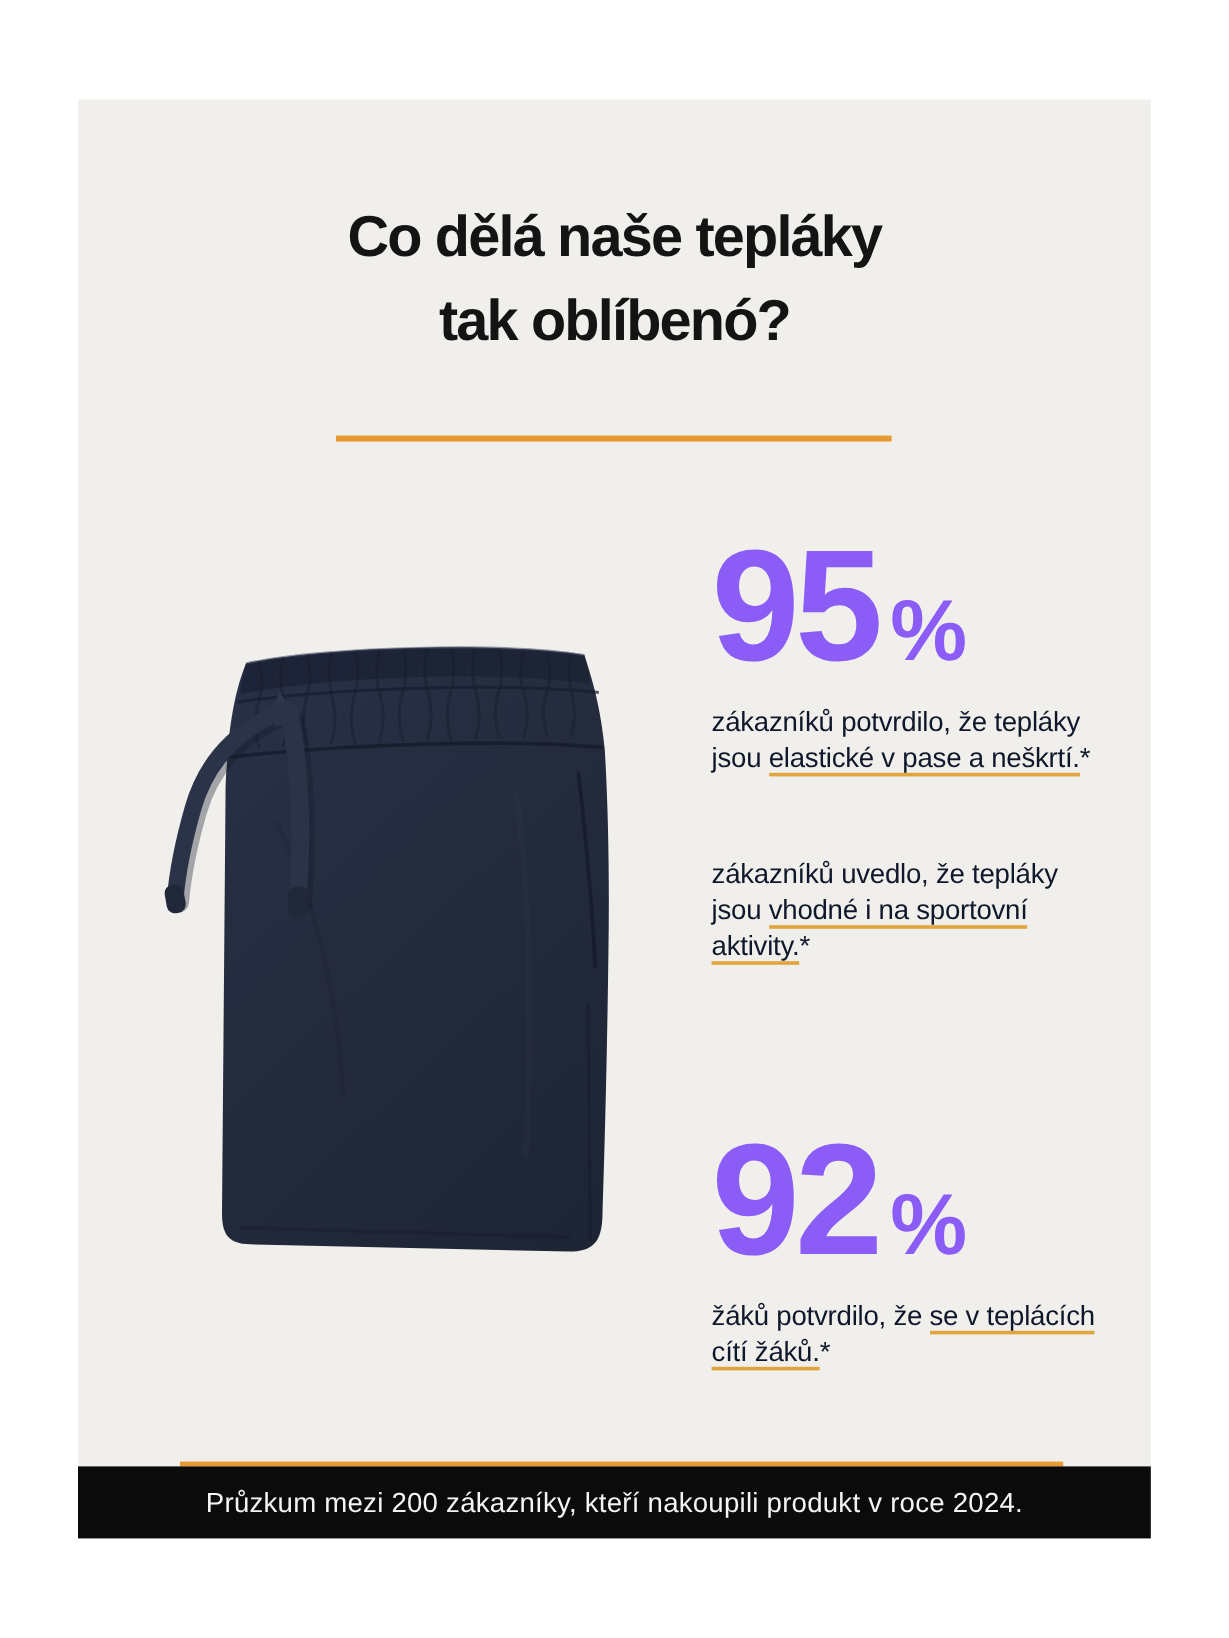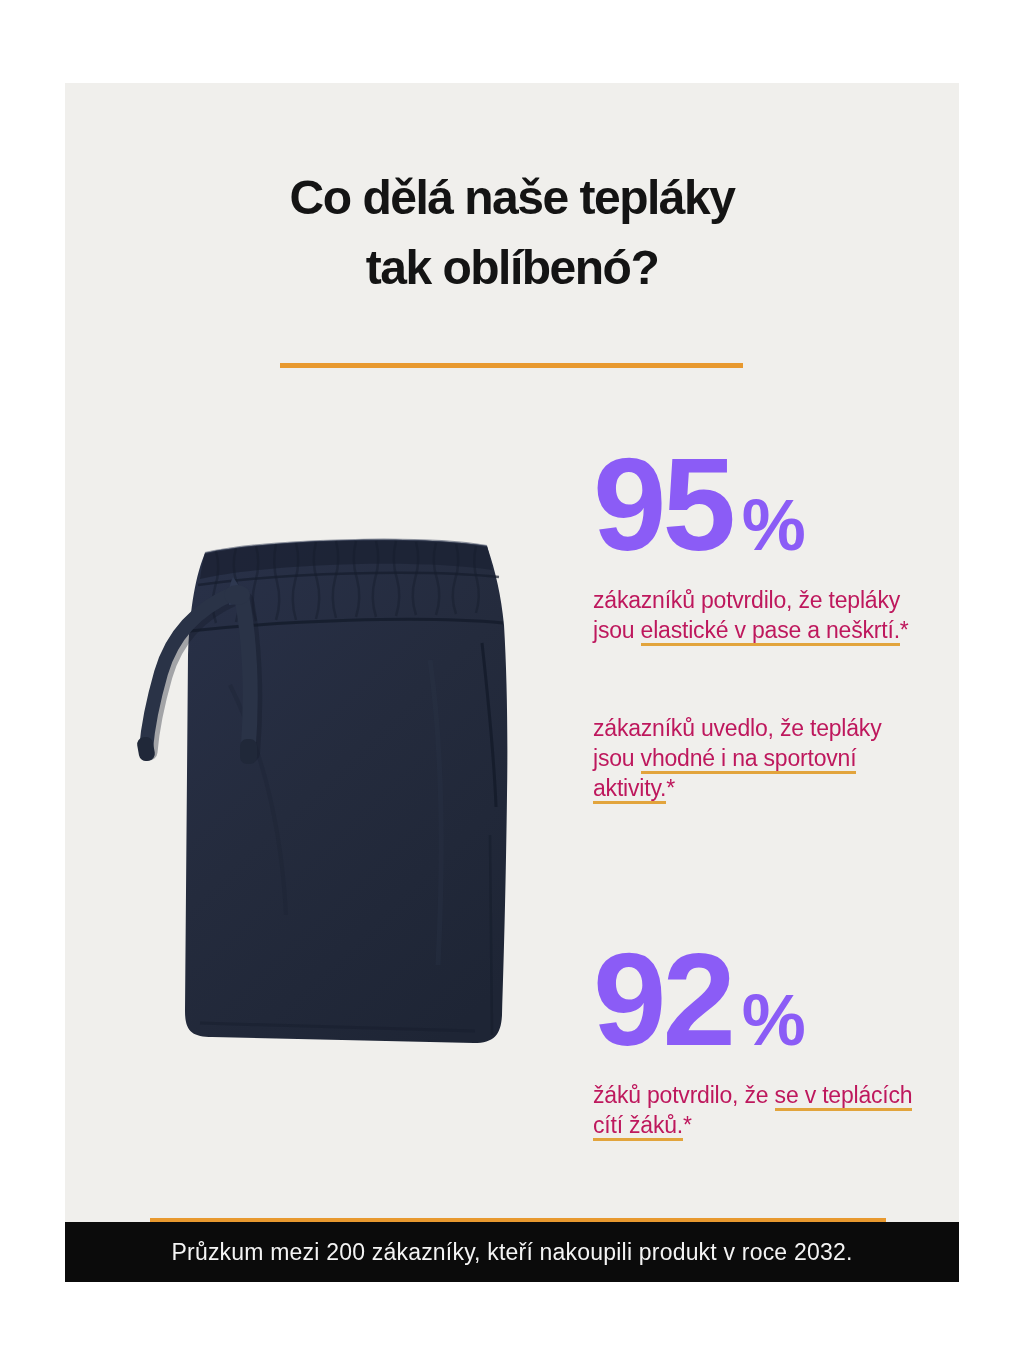--- a/index.html
+++ b/index.html
@@ -26,21 +26,21 @@
   .pants{position:absolute;left:65px;top:452px;width:385px;height:520px;}
   .pants svg{display:block;width:100%;height:100%;}
 
   .stats{position:absolute;left:528px;top:0;width:370px;height:100%;}
   .stat{position:absolute;left:0;}
   .stat:nth-child(1){top:372px}
   .stat:nth-child(2){top:620px}
   .stat:nth-child(3){top:867px}
   .stat-num-row{font-size:132px;line-height:100px;font-weight:700;color:#8b5cf6;letter-spacing:-4px;white-space:nowrap;}
   .pct{font-size:72px;letter-spacing:0;margin-left:10px;}
-  .stat-desc{margin-top:10px;font-size:23px;line-height:30px;color:#be185d;letter-spacing:-0.2px;}
+  .stat-desc{margin-top:10px;font-size:23px;line-height:30px;color:#0f172a;letter-spacing:-0.2px;}
   .desc-line{white-space:nowrap;}
   .seg{display:inline;}
   .seg.underlined{border-bottom:3px solid var(--underline);}
 
   .footer-line{position:absolute;top:1135px;left:85px;width:736px;height:4px;background:var(--accent);}
   .footer-band{
     position:absolute;top:1139px;left:0;width:100%;height:60px;
     background:var(--footer-bg);color:#f4f4f4;font-size:23px;line-height:60px;text-align:center;
     letter-spacing:0.2px;
   }
@@ -143,16 +143,16 @@
         <div class="stat">
           <div class="stat-num-row"><span class="num">92</span><span class="pct">%</span></div>
           <div class="stat-desc">
             <div class="desc-line"><span class="seg">žáků potvrdilo, že </span><span class="seg underlined">se v teplácích</span></div>
             <div class="desc-line"><span class="seg underlined">cítí žáků.</span><span class="seg">*</span></div>
           </div>
         </div>
       </div>
 
     <div class="footer-line"></div>
-    <div class="footer-band">Průzkum mezi 200 zákazníky, kteří nakoupili produkt v roce 2032.</div>
+    <div class="footer-band">Průzkum mezi 200 zákazníky, kteří nakoupili produkt v roce 2024.</div>
 
   </div>
 </div>
 
 </body></html>

